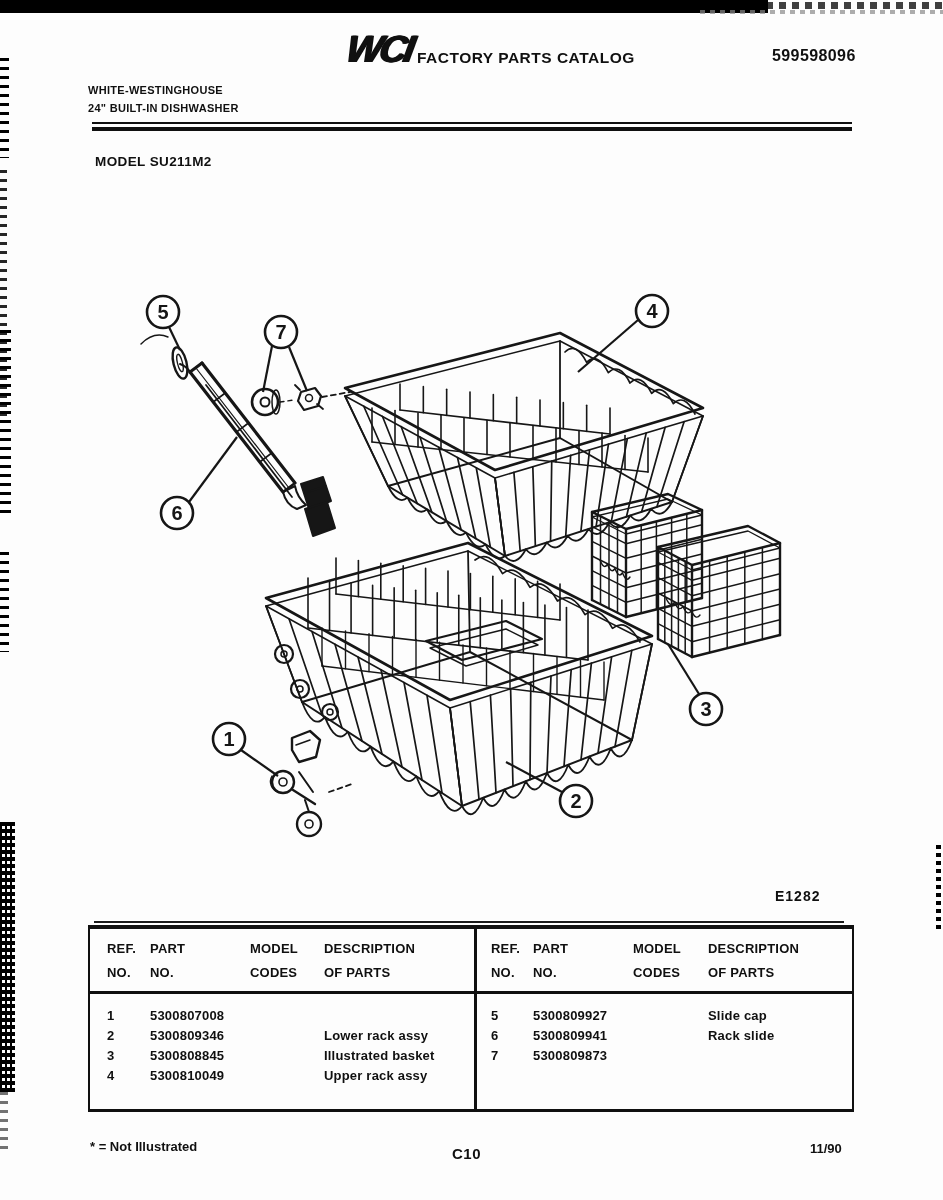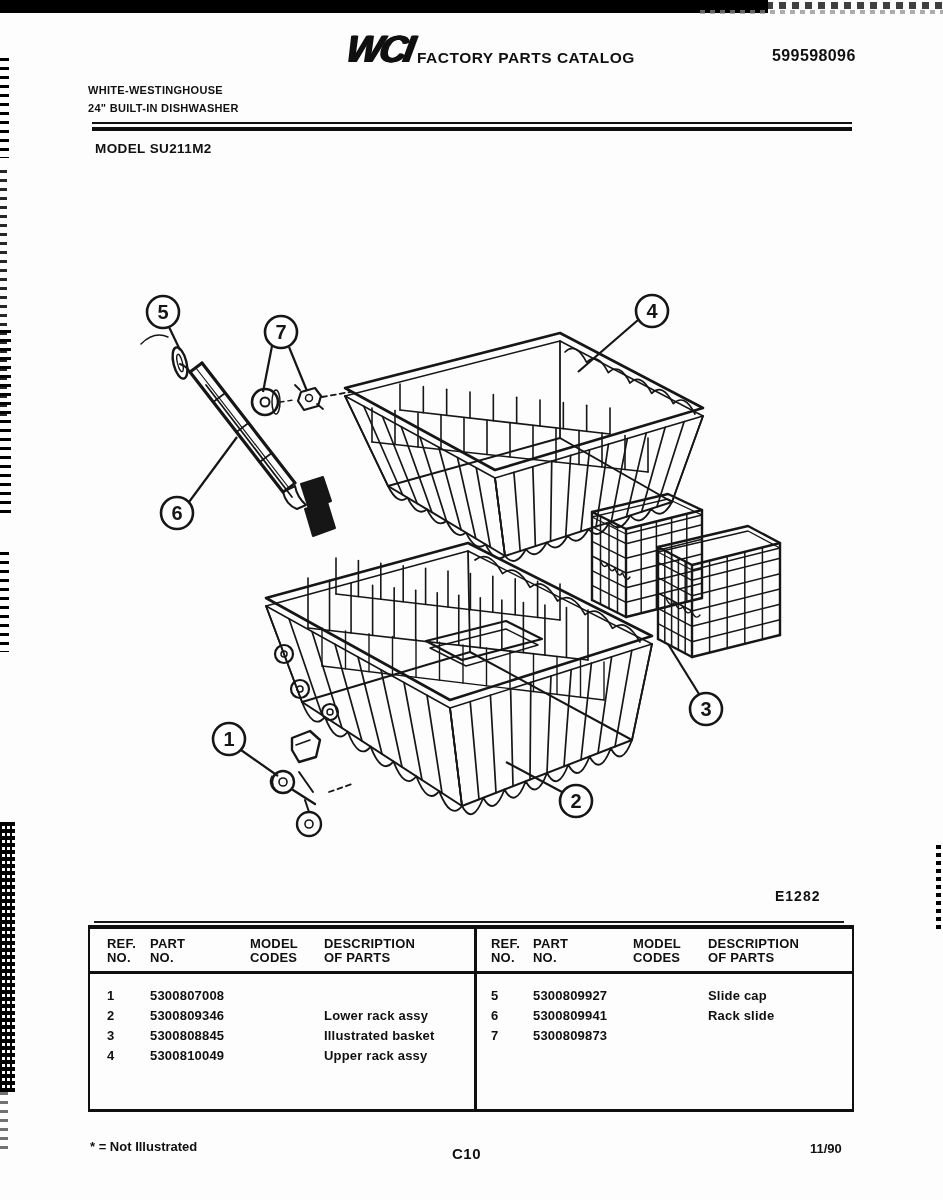--- a/index.html
+++ b/index.html
@@ -24,36 +24,36 @@
   .right-edge{left:936px;top:845px;width:5px;height:85px;
       background:repeating-linear-gradient(180deg,#000 0 4px,transparent 4px 8px);}
   
   .brand{left:88px;top:41px;font-size:11px;font-weight:bold;line-height:18px;letter-spacing:.3px;margin-top:40px;}
   .logo{left:347px;top:28px;font-size:38px;font-weight:bold;font-style:italic;
         letter-spacing:-3px;transform:skewX(-10deg);
         text-shadow:1px 0 #101010,-1px 0 #101010;}
   .cat-title{left:417px;top:49px;font-size:15.5px;font-weight:bold;letter-spacing:.5px;}
   .pubnum{left:772px;top:47px;font-size:16px;font-weight:bold;letter-spacing:.4px;}
   .rule{left:92px;top:122px;width:760px;height:3px;border-top:2px solid #101010;border-bottom:4px solid #101010;}
-  .model{left:95px;top:141px;font-size:13.5px;font-weight:bold;letter-spacing:.4px;}
+  .model{left:95px;top:154px;font-size:13.5px;font-weight:bold;letter-spacing:.4px;}
   .diagram-code{left:775px;top:888px;font-size:14px;font-weight:bold;letter-spacing:1px;}
   
   svg.diagram{left:0;top:160px;width:943px;height:760px;}
   
   .parts-table{left:88px;top:925px;width:766px;height:187px;box-sizing:border-box;
      border-top:4px solid #101010;border-bottom:3px solid #101010;
      border-left:2px solid #101010;border-right:2px solid #101010;display:flex;}
   .parts-table::before{content:"";position:absolute;left:4px;right:8px;top:-8px;border-top:2px solid #1a1a1a;}
   .half{box-sizing:border-box;}
   .half.left{width:387px;border-right:3px solid #101010;}
   .half.right{flex:1;}
   .t-head{display:grid;padding:8px 0 6px;border-bottom:3px solid #101010;}
   .half.left .t-head,.half.left .t-row{grid-template-columns:17px 43px 100px 74px 1fr;}
   .half.right .t-head,.half.right .t-row{grid-template-columns:14px 42px 100px 75px 1fr;}
-  .t-head span{font-size:13px;font-weight:bold;line-height:14px;white-space:pre-line;letter-spacing:.2px;}
+  .t-head span{font-size:13px;font-weight:bold;line-height:24px;white-space:pre-line;letter-spacing:.2px;}
   .t-head span:nth-child(1),.t-row span:nth-child(1){grid-column:2;}
   .t-body{padding-top:12px;}
   .t-row{display:grid;}
   .t-row span{font-size:13px;font-weight:bold;line-height:20px;white-space:pre-line;letter-spacing:.2px;}
   
   .foot-note{left:90px;top:1139px;font-size:13px;font-weight:bold;}
   .foot-page{left:452px;top:1145px;font-size:15px;font-weight:bold;letter-spacing:.5px;}
   .foot-date{left:810px;top:1141px;font-size:13px;font-weight:bold;}
 </style>
 </head>

